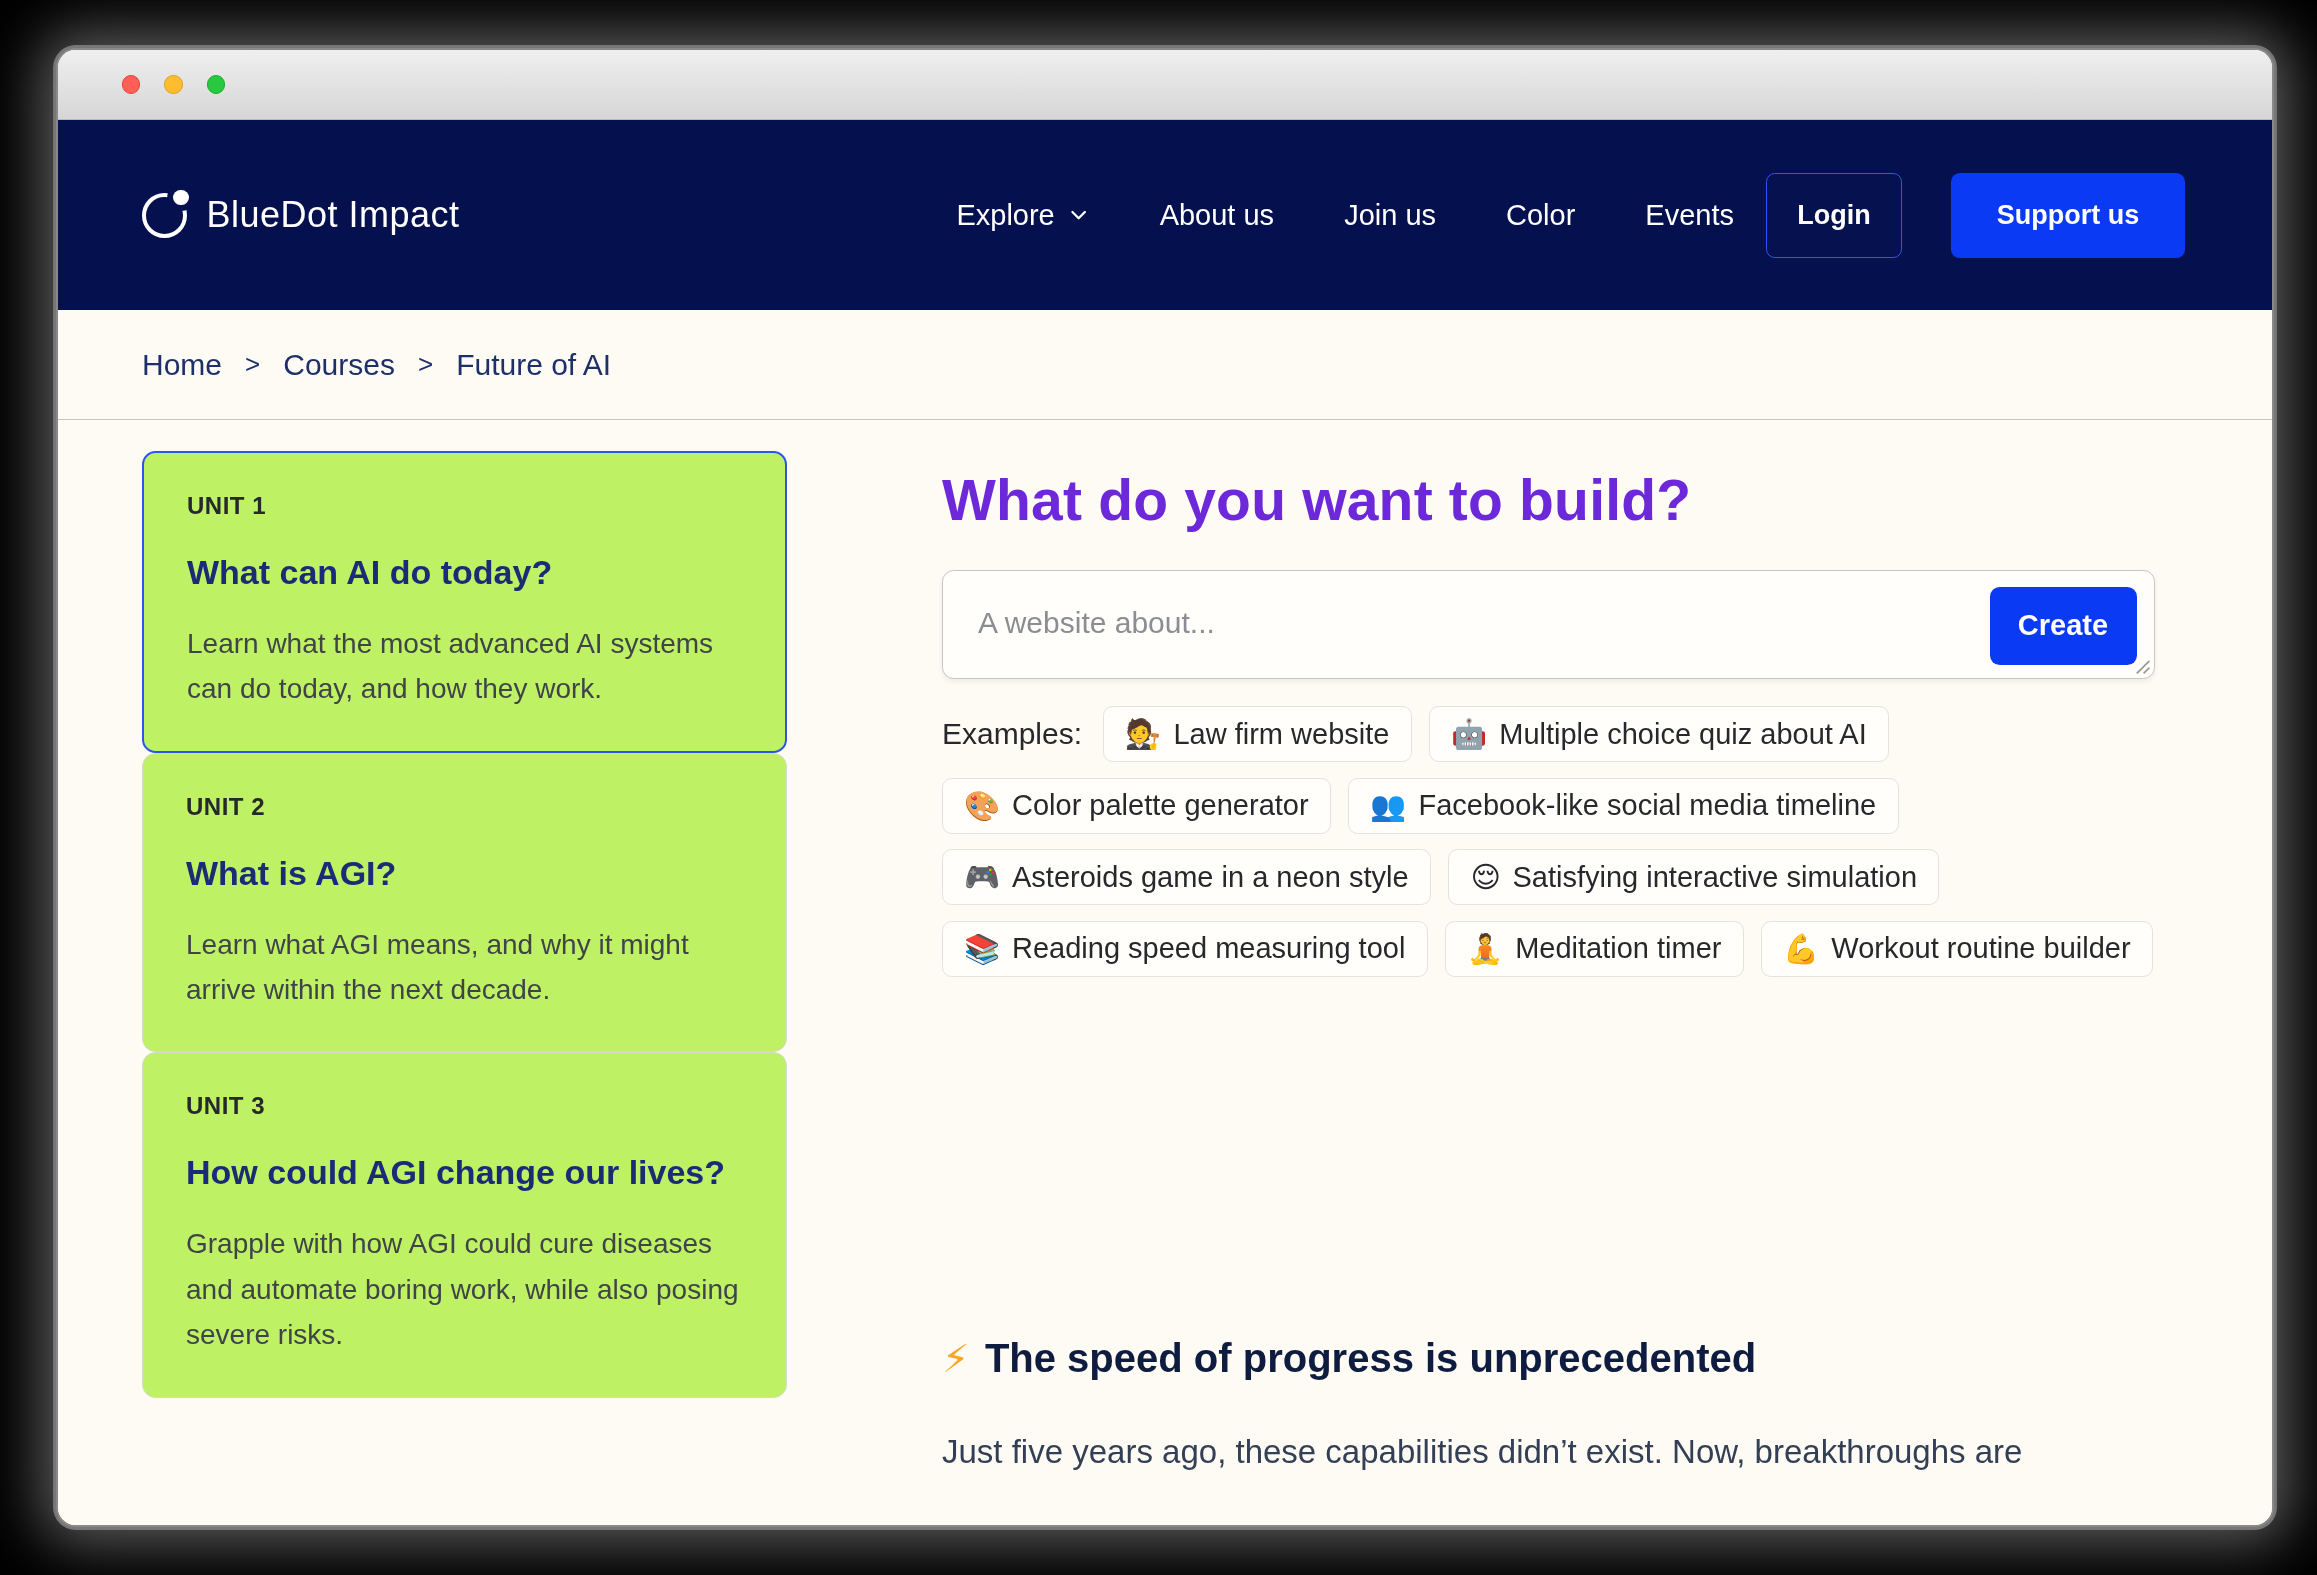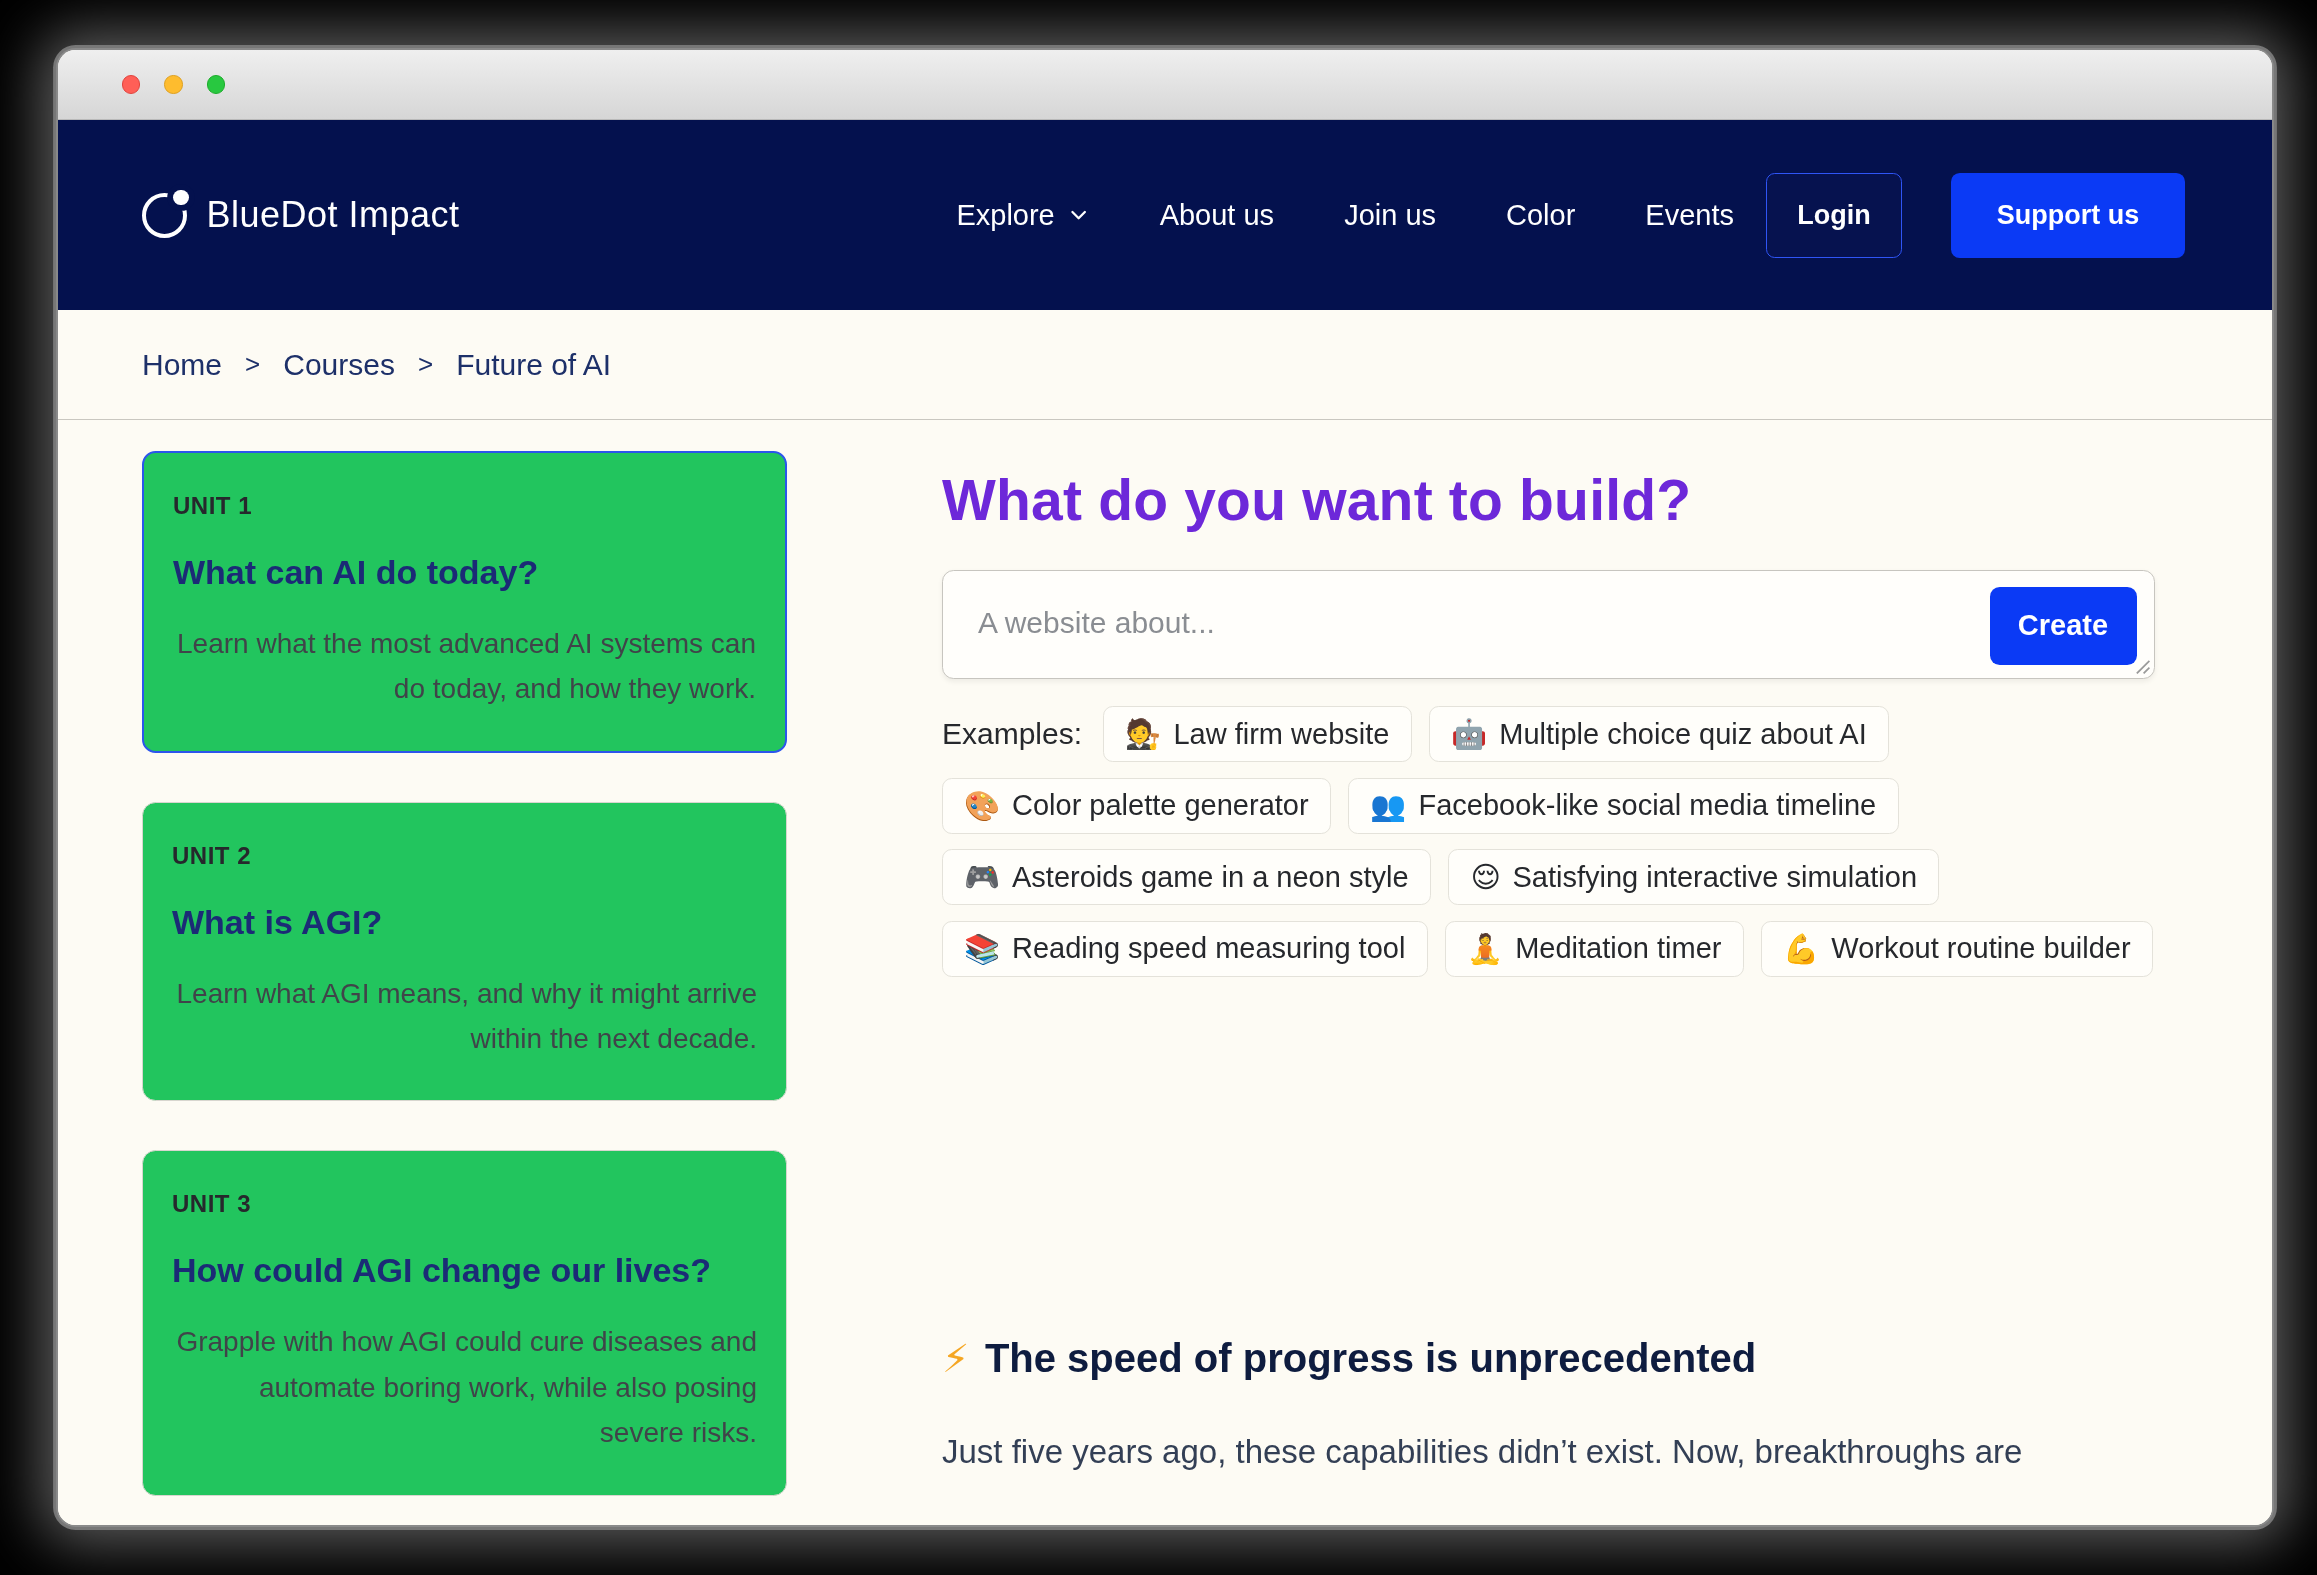--- a/index.html
+++ b/index.html
@@ -59,26 +59,26 @@
     border-bottom:1.9px solid #c9c7c0;
   }
   .crumbs { display:flex; align-items:center; gap:23px; font-size:30px; color:#1d3069; }
   .crumb { cursor:pointer; }
   .crumb-sep { color:#1d3069; font-size:26px; }
   
   .content { flex:1; display:flex; overflow:hidden; background:#fdfbf4; }
   .sidebar { width:645px; flex:0 0 645px; margin-left:84px; padding-top:31px; }
   .unit-card {
     width:645px; border:1.9px solid #d8d6cf; border-radius:13.6px;
-    padding:39px 29px; margin-bottom:49px; background:#22c55e; cursor:pointer;
+    padding:39px 43px; background:#bef264; cursor:pointer;
   }
   .unit-card.selected { border:2.9px solid #2b55ec; }
   .unit-kicker { font-size:24px; font-weight:700; color:#26282c; letter-spacing:0.5px; }
   .unit-title { font-size:34px; font-weight:700; color:#1b2b76; margin-top:33px; }
-  .unit-desc { font-size:28px; color:#404449; margin-top:29px; line-height:1.62;text-align:right; }
+  .unit-desc { font-size:28px; color:#404449; margin-top:29px; line-height:1.62; }
   .main { flex:1; margin-left:155px; margin-right:116px; padding-top:47px; }
   .h1 { font-size:57px; font-weight:700; color:#6d28d9; letter-spacing:0.2px; }
   
   .builder {
     position:relative; width:1213px; height:109px; margin-top:37px;
     background:#fffefb; border:1.9px solid #c7c5bf; border-radius:11.6px;
     box-shadow:0 2.9px 5.8px rgba(0,0,0,.06);
   }
   .builder textarea {
     position:absolute; inset:0; width:100%; height:100%; resize:none;

